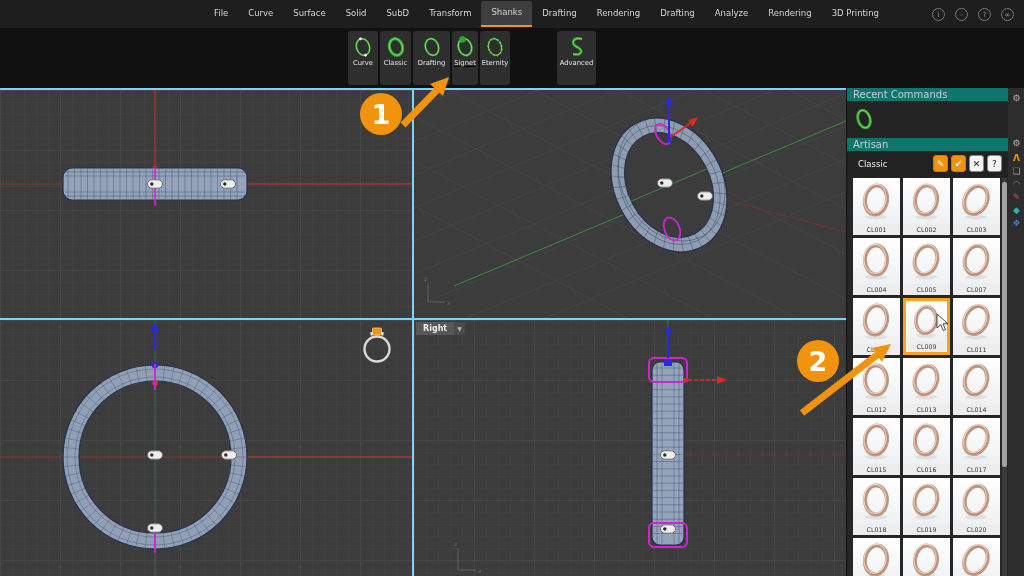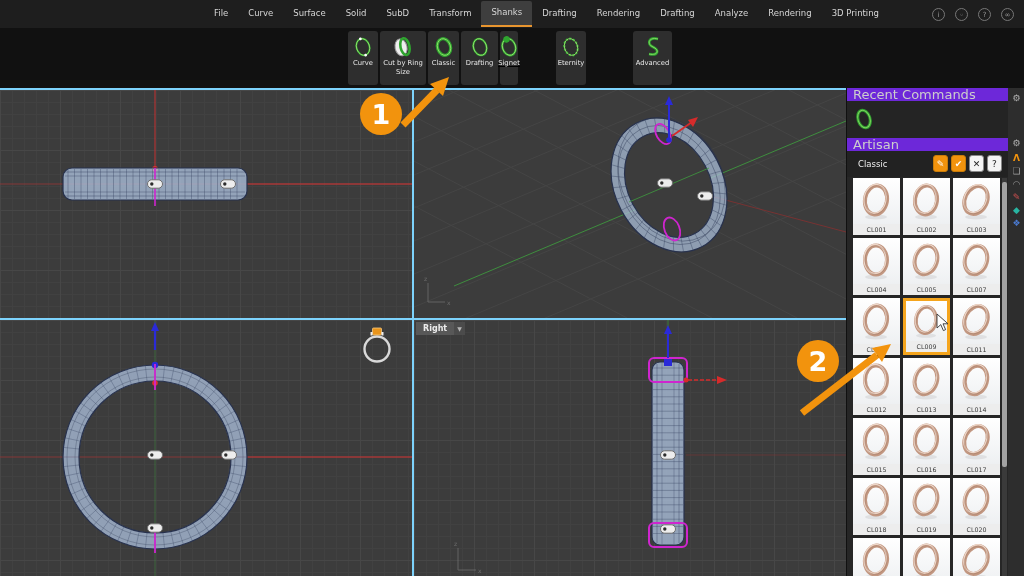--- a/index.html
+++ b/index.html
@@ -30,22 +30,22 @@
   #vp-top{left:0;top:2px;width:412px;height:228px}
   #vp-persp{left:414px;top:2px;width:432px;height:228px;background-image:none}
   #vp-front{left:0;top:232px;width:412px;height:256px}
   #vp-right{left:414px;top:232px;width:432px;height:256px}
   .vp svg{position:absolute;left:0;top:0}
   #vp-right-label{position:absolute;left:2px;top:2px;display:flex;z-index:5}
   .vpl-text{background:#585858;color:#ececec;font-size:8px;font-weight:bold;padding:2px 7px}
   .vpl-arrow{background:#4b4b4b;color:#b5b5b5;font-size:6px;padding:2px 3px;display:flex;align-items:center}
   
   #side-panel{position:absolute;left:846px;top:88px;width:178px;height:488px;background:#262626;border-left:1px solid #101010;box-sizing:border-box}
-  .sp-header{position:absolute;left:0;width:161px;height:13px;background:#6d28d9;color:#cdcdcd;
-    font-size:13px;display:flex;align-items:center;padding-left:6px;box-sizing:border-box}
+  .sp-header{position:absolute;left:0;width:161px;height:13px;background:#0f766e;color:#cdcdcd;
+    font-size:10px;display:flex;align-items:center;padding-left:6px;box-sizing:border-box}
   #hdr-recent{top:0}
   #recent-content{position:absolute;left:0;top:13px;width:161px;height:37px;background:#242424}
   #hdr-artisan{top:50px}
   #cmd-row{position:absolute;left:0;top:63px;width:161px;height:26px;background:#222}
   #cmd-value{position:absolute;left:11px;top:8px;color:#efefef;font-size:8.5px}
   #cmd-actions{position:absolute;right:6px;top:4px;display:flex;gap:3px}
   .cmd-btn{width:15px;height:17px;border-radius:3px;font-size:9px;display:flex;align-items:center;
     justify-content:center;box-sizing:border-box;cursor:default}
   .cmd-btn.orange{background:#f2930d;color:#fff;border:1px solid #c97c08}
   .cmd-btn.white{background:#f4f4f4;color:#222;border:1px solid #888}
@@ -114,31 +114,20 @@
             <g transform="rotate(-18 11 12)">
     <ellipse cx="11" cy="12" rx="6.5" ry="8.5" fill="none" stroke="#2fa52f" stroke-width="1.8"></ellipse>
     <ellipse cx="11" cy="12" rx="6.5" ry="8.5" fill="none" stroke="#8fdc6a" stroke-width="0.9"></ellipse>
               <circle cx="11" cy="3.5" r="1.4" fill="#fff"></circle>
               <circle cx="11" cy="20.5" r="1.4" fill="#fff"></circle>
             </g>
           </svg>
         </span>
         <span class="tb-label">Curve</span>
       </div>
-      <div class="tb-btn" style="width: 46px;">
-        <span class="tb-icon">
-          <svg width="24" height="24" viewBox="0 0 24 24">
-            <g transform="rotate(-12 12 12)">
-      <ellipse cx="10" cy="12" rx="6" ry="8.5" fill="#eeeeee" stroke="#9a9a9a" stroke-width="1"></ellipse>
-      <ellipse cx="14" cy="12" rx="4.5" ry="8.5" fill="none" stroke="#2fa52f" stroke-width="2.6"></ellipse>
-            </g>
-          </svg>
-        </span>
-        <span class="tb-label">Cut by Ring Size</span>
-      </div>
       <div class="tb-btn" style="width: 31px;">
         <span class="tb-icon">
           <svg width="22" height="24" viewBox="0 0 22 24">
             <g transform="rotate(-18 11 12)">
     <ellipse cx="11" cy="12" rx="6.5" ry="8.5" fill="none" stroke="#2fa52f" stroke-width="3.2"></ellipse>
     <ellipse cx="11" cy="12" rx="6.5" ry="8.5" fill="none" stroke="#8fdc6a" stroke-width="0.9"></ellipse>
             </g>
           </svg>
         </span>
         <span class="tb-label">Classic</span>
@@ -147,33 +136,33 @@
         <span class="tb-icon">
           <svg width="22" height="24" viewBox="0 0 22 24">
             <g transform="rotate(-18 11 12)">
     <ellipse cx="11" cy="12" rx="6.5" ry="8.5" fill="none" stroke="#2fa52f" stroke-width="2"></ellipse>
     <ellipse cx="11" cy="12" rx="6.5" ry="8.5" fill="none" stroke="#8fdc6a" stroke-width="0.9"></ellipse>
             </g>
           </svg>
         </span>
         <span class="tb-label">Drafting</span>
       </div>
-      <div class="tb-btn" style="width: 18px; text-decoration: underline;">
+      <div class="tb-btn" style="width: 26px; text-decoration: underline;">
         <span class="tb-icon">
           <svg width="22" height="24" viewBox="0 0 22 24">
             <g transform="rotate(-18 11 12)">
     <ellipse cx="11" cy="12" rx="6.5" ry="8.5" fill="none" stroke="#2fa52f" stroke-width="2.2"></ellipse>
     <ellipse cx="11" cy="12" rx="6.5" ry="8.5" fill="none" stroke="#8fdc6a" stroke-width="0.9"></ellipse>
               <circle cx="11" cy="4" r="3.2" fill="#2fa52f"></circle>
             </g>
           </svg>
         </span>
         <span class="tb-label">Signet</span>
       </div>
-      <div class="tb-btn" style="width: 30px; margin-left: 36px;">
+      <div class="tb-btn" style="width: 30px;">
         <span class="tb-icon">
           <svg width="22" height="24" viewBox="0 0 22 24">
             <g transform="rotate(-18 11 12)">
     <ellipse cx="11" cy="12" rx="6.5" ry="8.5" fill="none" stroke="#2fa52f" stroke-width="2.2" stroke-dasharray="2 1.6"></ellipse>
     <ellipse cx="11" cy="12" rx="6.5" ry="8.5" fill="none" stroke="#8fdc6a" stroke-width="0.9"></ellipse>
             </g>
           </svg>
         </span>
         <span class="tb-label">Eternity</span>
       </div>

